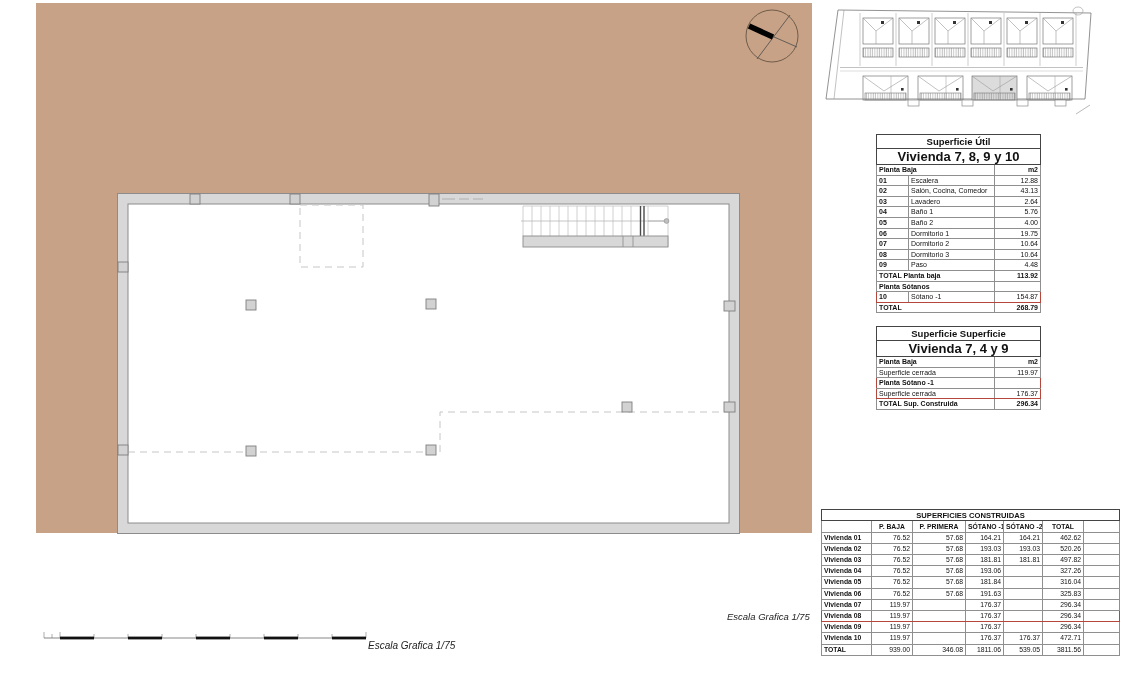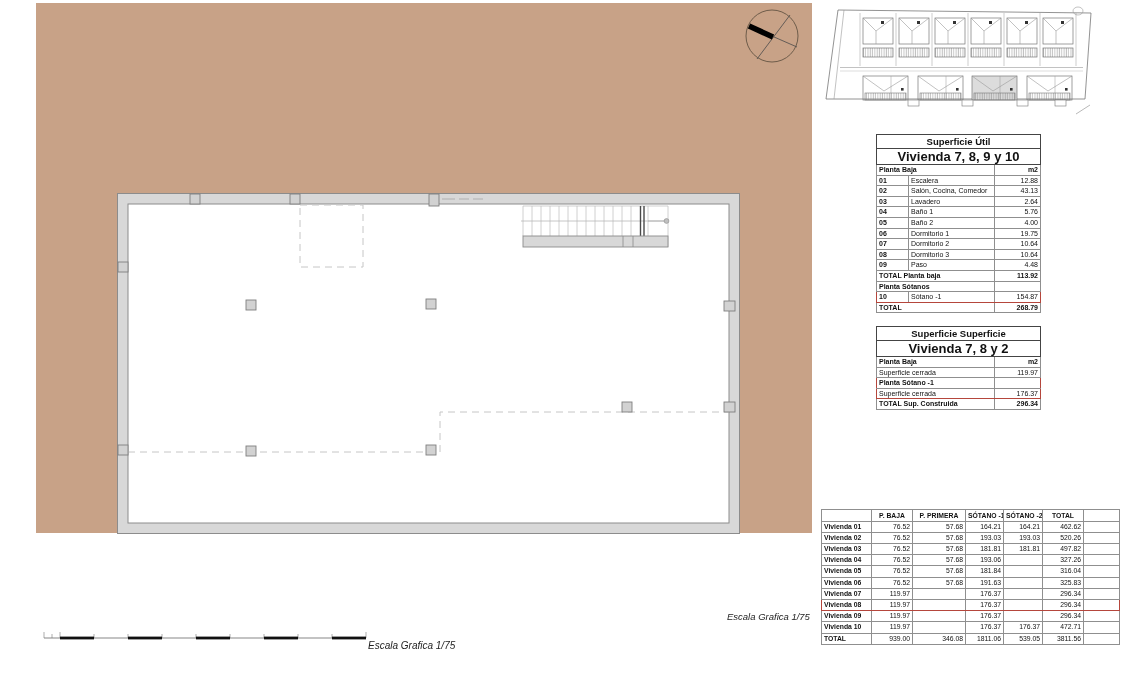--- a/index.html
+++ b/index.html
@@ -252,21 +252,21 @@
     <table class="t-con">
       <colgroup>
           <col style="width:118px">
           <col style="width:46px">
         </colgroup>
       <thead>
         <tr>
             <th class="title" colspan="2">Superficie Superficie</th>
           </tr>
         <tr>
-            <th class="title sub" colspan="2">Vivienda 7, 8 y 2</th>
+            <th class="title sub" colspan="2">Vivienda 7, 4 y 9</th>
           </tr>
       </thead>
       <tbody>
           <tr class="b">
             <td>Planta Baja</td>
             <td>m2</td>
           </tr>
           <tr>
             <td>Superficie cerrada</td>
             <td>119.97</td>
@@ -292,20 +292,23 @@
       <colgroup>
         <col style="width:50px">
           <col style="width:41px">
           <col style="width:53px">
         <col style="width:38px">
           <col style="width:39px">
           <col style="width:41px">
           <col style="width:36px">
       </colgroup>
       <thead>
+        <tr>
+            <th class="title" colspan="7">SUPERFICIES CONSTRUIDAS</th>
+          </tr>
         <tr>
             <th class="colhead"></th>
             <th class="colhead">P. BAJA</th>
             <th class="colhead">P. PRIMERA</th>
             <th class="colhead">SÓTANO -1</th>
             <th class="colhead">SÓTANO -2</th>
             <th class="colhead">TOTAL</th>
             <th class="colhead"></th>
           </tr>
       </thead>

